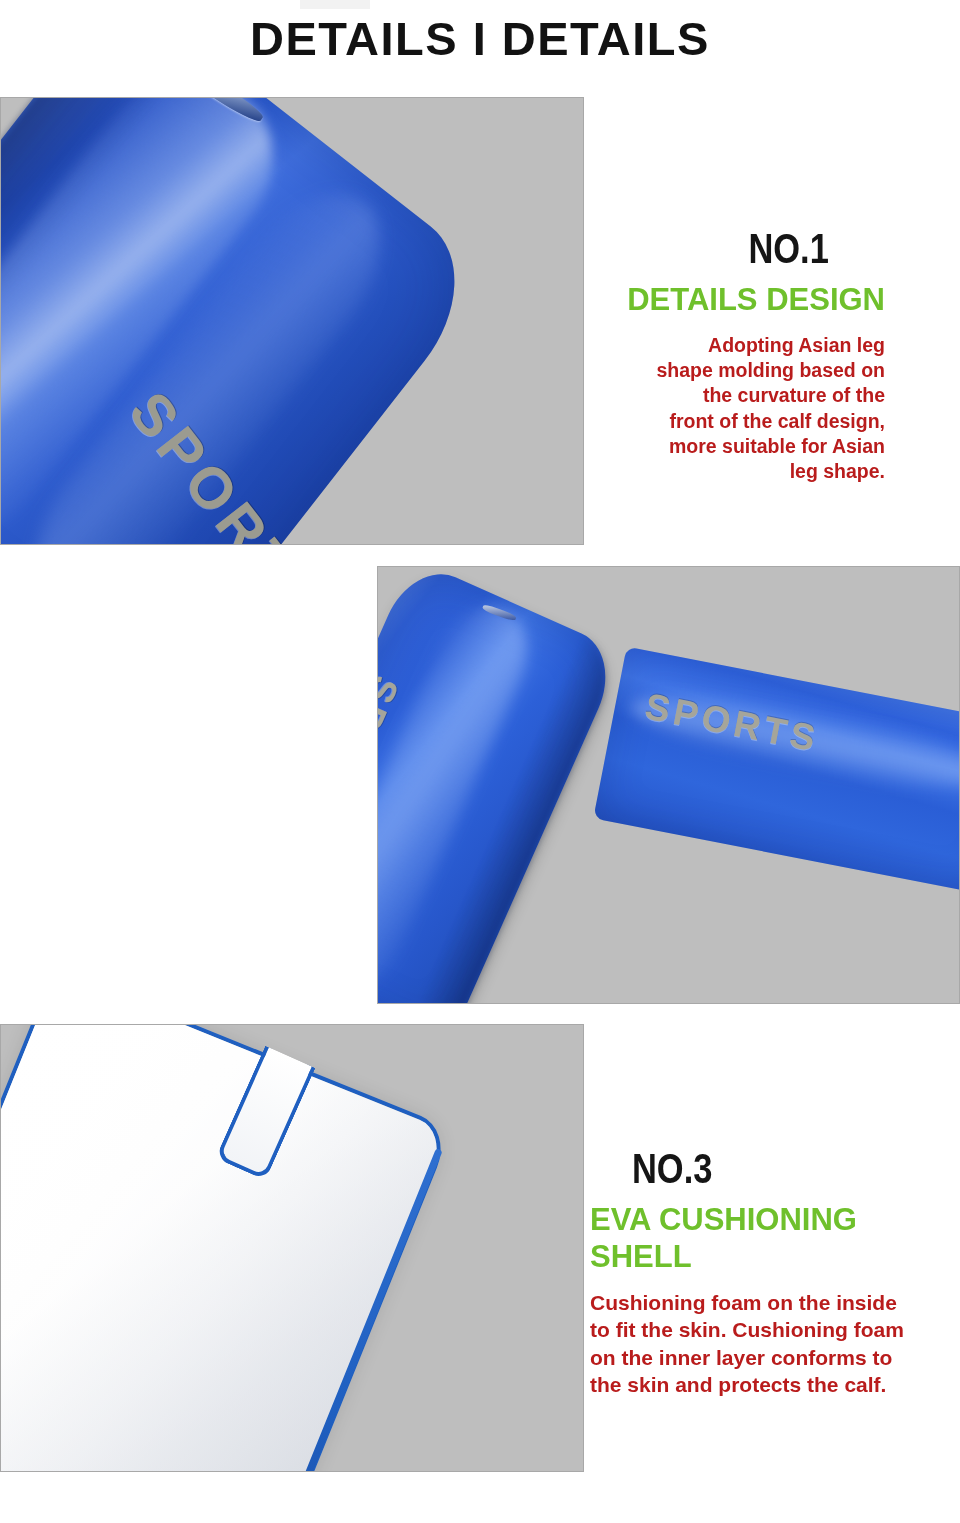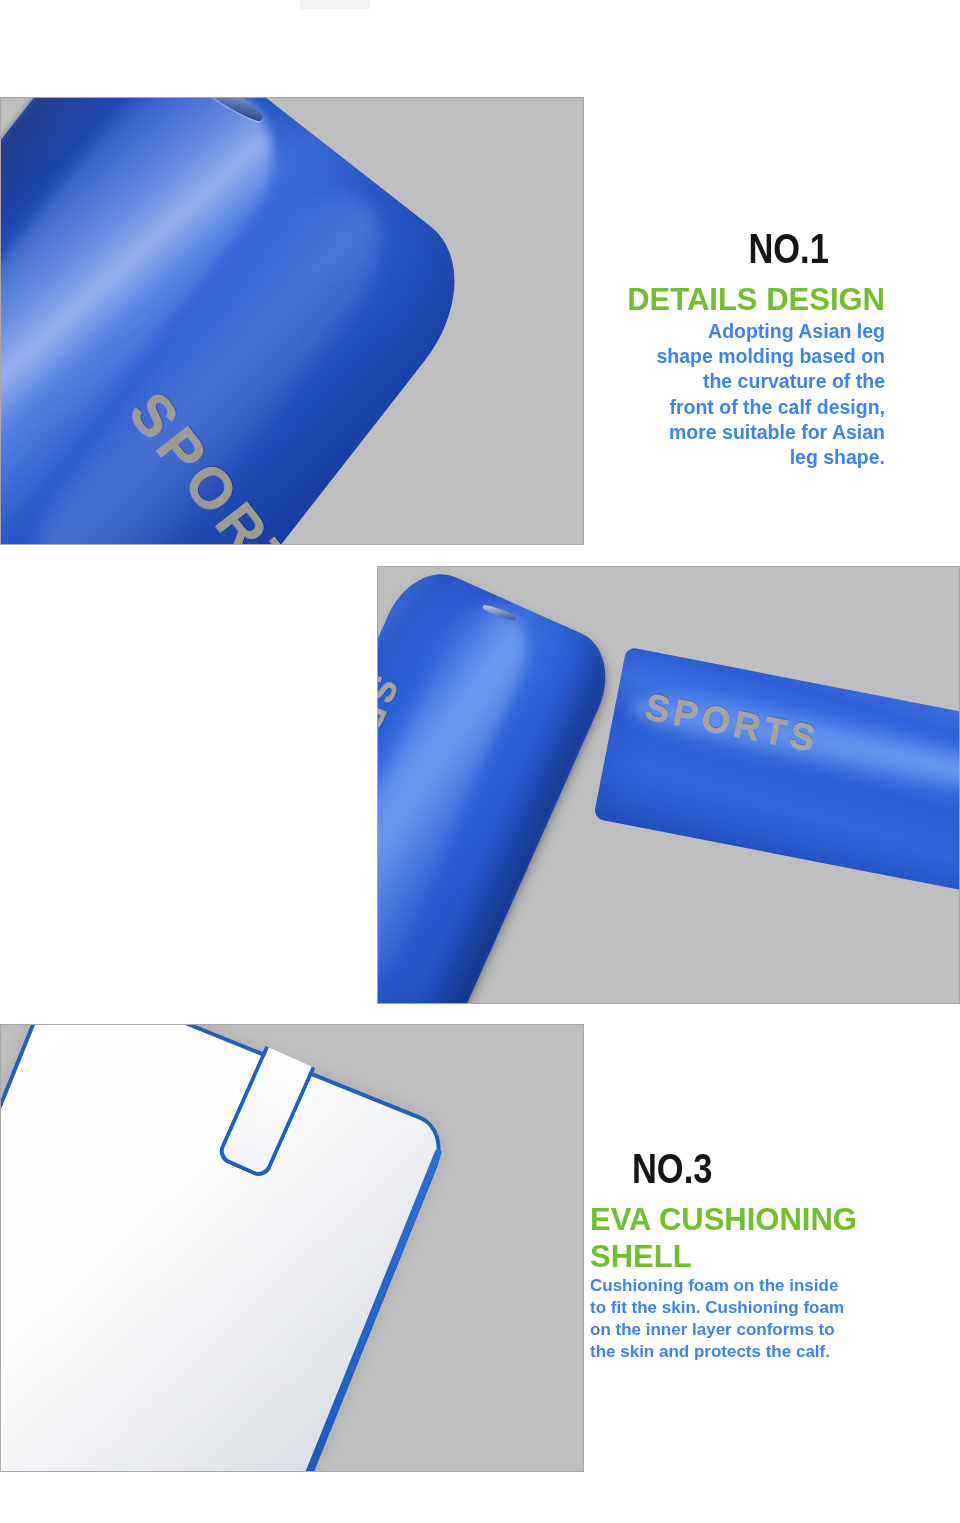--- a/index.html
+++ b/index.html
@@ -302,35 +302,36 @@
     color: #6fc02c;
     line-height: 1.18;
     margin-top: 12px;
     letter-spacing: 0px;
   }
 
   .feature-body {
     font-family: "Liberation Sans", sans-serif;
     font-size: 19.5px;
     font-weight: 600;
-    color: #3b82f6;
+    color: #b91c1c;
     line-height: 1.30;
-    margin-top: 0;
+    margin-top: 14px;
     white-space: pre-line;
   }
 
-  #text-3 .feature-body { font-size: 17px; }
+  #text-3 .feature-body { font-size: 21px; }
 </style>
 </head>
 <body>
 
 <div id="page">
 
   <div class="top-smudge"></div>
 
+  <div class="page-title">DETAILS I DETAILS</div>
 
   <div class="photo" id="photo-1">
     <div class="photo-inner">
       <div class="p1-guard">
         <div class="p1-shadowedge"></div>
         <div class="p1-gloss"></div>
         <div class="p1-gloss2"></div>
         <div class="p1-slot"></div>
       </div>
       <div class="p1-sports">SPORTS</div>

